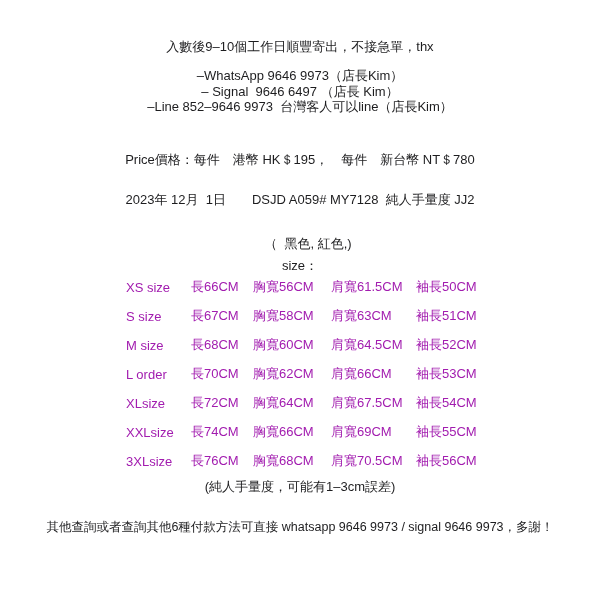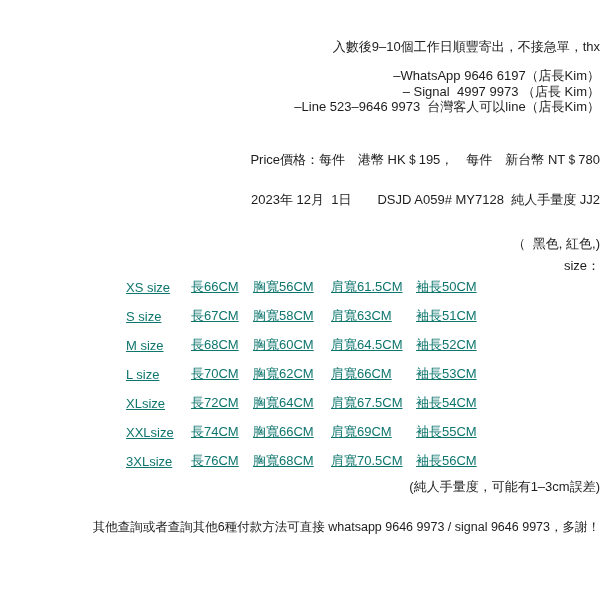--- a/index.html
+++ b/index.html
@@ -11,21 +11,21 @@
     position: relative;
     width: 600px;
     height: 600px;
     background: #ffffff;
     color: #1d1d1f;
     font-family: "Liberation Sans", "DejaVu Sans", sans-serif;
     font-size: 13px;
     overflow: hidden;
   }
   .line {
-    text-align: right;
+    text-align: center;
     line-height: 16px;
     white-space: pre;
   }
   .shipping-note   { margin-top: 39px; }
   .order-heading   { margin-top: 14px; }
   .contacts        { margin-top: 13px; }
   .contacts .line  { line-height: 15.5px; }
   .price-line      { margin-top: 37px; }
   .product-line    { margin-top: 24px; }
   .colors-line     { margin-top: 28px; padding-left: 16px; }
@@ -33,44 +33,43 @@
   table.size-chart {
     border-collapse: collapse;
     margin-left: 126px;
   }
   table.size-chart td {
     height: 29px;
     padding: 0;
     vertical-align: middle;
     text-align: left;
     font-size: 13px;
-    color: #0f766e;
+    color: #a21caf;
     white-space: pre;
-    text-decoration: underline;
   }
   td.col-size     { width: 65px; }
   td.col-length   { width: 62px; }
   td.col-chest    { width: 78px; margin-left: 12px; }
   td.col-shoulder { width: 85px; }
   td.col-sleeve   { width: 68px; }
   .measure-note   { margin-top: 3px; }
   .footer-line    { margin-top: 24px; font-size: 12.5px; }
 </style>
 </head>
 <body>
 
 <div class="page">
 
   <div class="line shipping-note">入數後9–10個工作日順豐寄出，不接急單，thx</div>
 
 
   <div class="contacts">
-    <div class="line">–WhatsApp 9646 6197（店長Kim）</div>
-    <div class="line">– Signal  4997 9973 （店長 Kim）</div>
-    <div class="line">–Line 523–9646 9973  台灣客人可以line（店長Kim）</div>
+    <div class="line">–WhatsApp 9646 9973（店長Kim）</div>
+    <div class="line">– Signal  9646 6497 （店長 Kim）</div>
+    <div class="line">–Line 852–9646 9973  台灣客人可以line（店長Kim）</div>
   </div>
 
   <div class="line price-line">Price價格：每件　港幣 HK＄195，　每件　新台幣 NT＄780</div>
 
   <div class="line product-line">2023年 12月  1日　　DSJD A059# MY7128  純人手量度 JJ2</div>
 
   <div class="line colors-line">（  黑色, 紅色,)</div>
 
   <div class="line size-heading">size：</div>
 
@@ -91,21 +90,21 @@
         <td class="col-sleeve">袖長51CM</td>
       </tr>
       <tr>
         <td class="col-size">M size</td>
         <td class="col-length">長68CM</td>
         <td class="col-chest">胸寬60CM</td>
         <td class="col-shoulder">肩寬64.5CM</td>
         <td class="col-sleeve">袖長52CM</td>
       </tr>
       <tr>
-        <td class="col-size">L size</td>
+        <td class="col-size">L order</td>
         <td class="col-length">長70CM</td>
         <td class="col-chest">胸寬62CM</td>
         <td class="col-shoulder">肩寬66CM</td>
         <td class="col-sleeve">袖長53CM</td>
       </tr>
       <tr>
         <td class="col-size">XLsize</td>
         <td class="col-length">長72CM</td>
         <td class="col-chest">胸寬64CM</td>
         <td class="col-shoulder">肩寬67.5CM</td>

